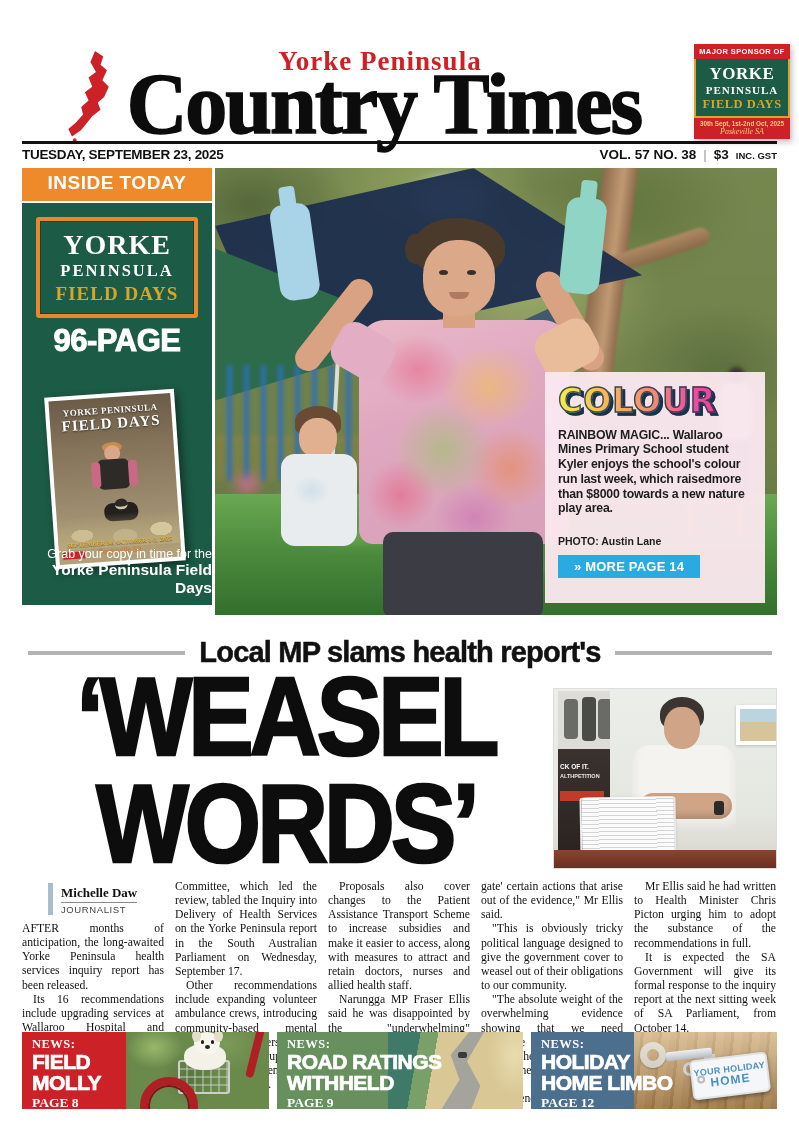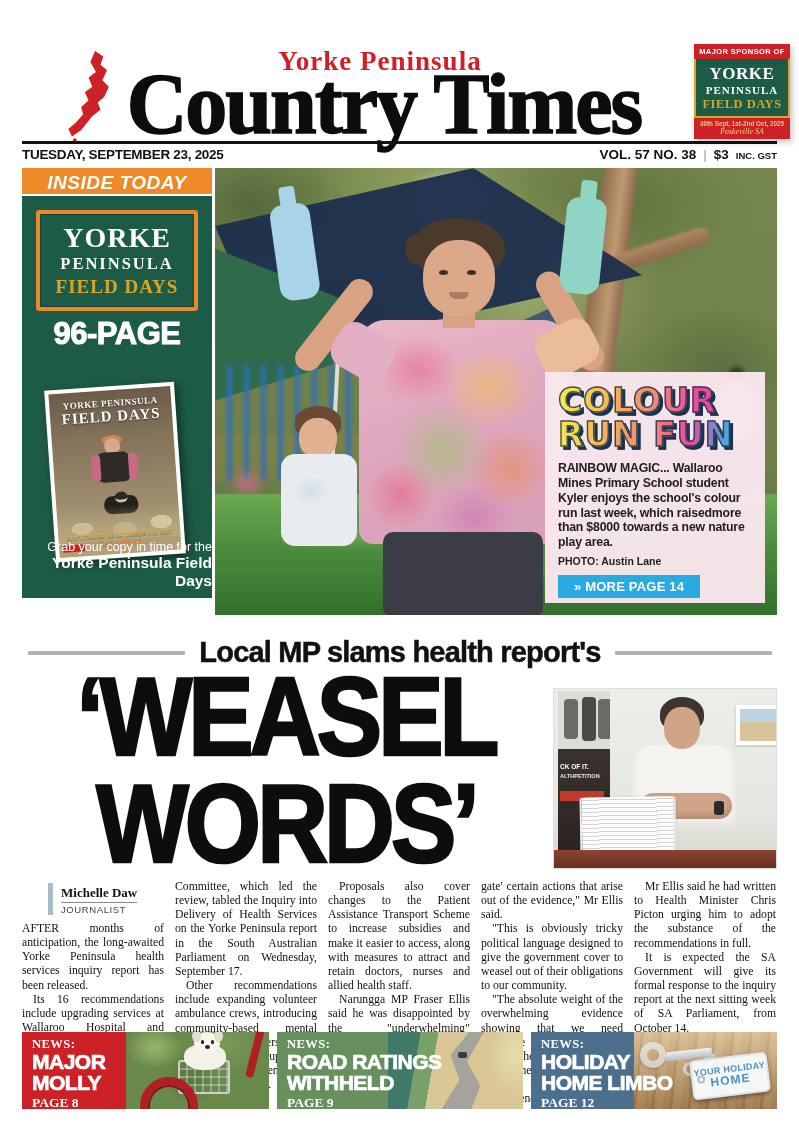--- a/index.html
+++ b/index.html
@@ -29,21 +29,21 @@
 
   
   .dateline { position:absolute; top:147px; left:22px; width:755px; display:flex; justify-content:space-between; align-items:baseline; }
   .date-left { font-size:13.5px; font-weight:bold; letter-spacing:-.3px; color:#111; }
   .date-right { display:flex; gap:7px; align-items:baseline; font-size:13.5px; font-weight:bold; color:#111; }
   .date-right .sep { color:#9a9a9a; font-weight:normal; }
   .date-right .note { font-size:9.5px; }
 
   
   .sidebar { position:absolute; top:168px; left:22px; width:190px; }
-  .inside-bar { background:#ef8a2a; color:#fff; text-align:center; font-size:19px; font-weight:bold; letter-spacing:.5px; padding:4px 0 0;font-style:italic; }
+  .inside-bar { background:#ef8a2a; color:#fff; text-align:center; font-size:19px; font-weight:bold; letter-spacing:.5px; padding:4px 0 7px; }
   .green-panel { background:#1c5b45; margin-top:2px; height:402px; position:relative; overflow:hidden; }
   .fd-frame { margin:14px 14px 0; border:4px solid #e8872b; border-radius:3px; padding:8px 4px 9px; text-align:center;
     box-shadow:inset 0 0 0 1px rgba(0,0,0,.25); }
   .fd-frame .f1 { font-family:"Liberation Serif", serif; font-weight:bold; color:#fff; font-size:28px; letter-spacing:1px; }
   .fd-frame .f2 { font-family:"Liberation Serif", serif; font-weight:bold; color:#fff; font-size:16.5px; letter-spacing:2px; }
   .fd-frame .f3 { font-family:"Liberation Serif", serif; font-weight:bold; color:#d9a527; font-size:19px; letter-spacing:1px; margin-top:2px; }
   .liftout { text-align:center; color:#fff; font-weight:bold; font-size:31px; line-height:.95; margin-top:8px;
     -webkit-text-stroke:1px #fff; letter-spacing:-.5px; }
   .cover { position:absolute; left:28px; top:190px; width:130px; height:172px; background:#fff; padding:4px;
     transform:rotate(-4deg); box-shadow:3px 4px 8px rgba(0,0,0,.45); }
@@ -152,21 +152,21 @@
 
   
   .overlay { position:absolute; right:12px; top:204px; width:220px; height:231px; background:rgba(250,231,238,.96);
     padding:12px 13px 10px; z-index:5; }
   .bubble { font-family:"DejaVu Sans", sans-serif; font-weight:bold; font-size:33px; line-height:1.02; letter-spacing:1px;
     -webkit-text-stroke:1.4px rgba(23,52,78,.85); filter:drop-shadow(3px 3px 0 #17344e);
     -webkit-background-clip:text; background-clip:text; color:transparent; width:fit-content; }
   .bubble1 { background-image:linear-gradient(90deg,#f7ec4f 0%,#f6b05a 35%,#ef8d74 60%,#ec4f9e 85%,#e84598 100%); }
   .bubble2 { background-image:linear-gradient(90deg,#f7ec4f 0%,#f6a85a 30%,#ef8d74 52%,#e84b9e 76%,#35b6e8 100%); }
   .ov-caption { margin-top:10px; font-size:12.3px; font-weight:bold; line-height:1.2; color:#1d1d1d; letter-spacing:-.2px; }
-  .ov-credit { margin-top:5px; font-size:10.5px; font-weight:bold; color:#1d1d1d; }
+  .ov-credit { margin-top:19px; font-size:10.5px; font-weight:bold; color:#1d1d1d; }
   .ov-btn { margin-top:8px; display:inline-block; background:#29abe2; color:#fff; font-weight:bold; font-size:13px;
     padding:4px 16px; letter-spacing:.2px; cursor:pointer; }
 
   
   .kicker-row { position:absolute; top:636px; left:28px; width:744px; display:flex; align-items:center; gap:14px; }
   .kicker-row .rule { flex:1; height:4px; background:#b3b3b3; }
   .kicker-text { font-size:29px; font-weight:bold; color:#111; letter-spacing:-.8px; -webkit-text-stroke:.5px #111; white-space:nowrap; }
 
   .headline { position:absolute; top:664px; left:16px; width:540px; text-align:center;
     font-weight:bold; font-size:101px; line-height:.96; letter-spacing:-4px; color:#0d0d0d;
@@ -372,21 +372,20 @@
       <div class="b-face">
           <div class="eye e1"></div>
           <div class="eye e2"></div>
           <div class="mouth"></div>
         </div>
       <div class="b-shorts"></div>
     </div>
 
     <div class="overlay">
       <div class="bubble bubble1">COLOUR</div>
-      <div class="bubble bubble2">RUN FUN</div>
       <div class="ov-caption">RAINBOW MAGIC... Wallaroo Mines Primary School student Kyler enjoys the school's colour run last week, which raisedmore than $8000 towards a new nature play area.</div>
       <div class="ov-credit">PHOTO: Austin Lane</div>
       <div class="ov-btn"><span>»</span> <span>MORE PAGE 14</span></div>
     </div>
   </div>
 
   <div class="kicker-row">
     <div class="rule"></div>
     <div class="kicker-text">Local MP slams health report's</div>
     <div class="rule"></div>
@@ -462,21 +461,21 @@
       <div class="dog-ear ear-a"></div>
         <div class="dog-ear ear-b"></div>
       <div class="dog-eye eye-a"></div>
         <div class="dog-eye eye-b"></div>
       <div class="dog-nose"></div>
       <div class="wheel"></div>
     </div>
     <div class="fade"></div>
     <div class="t-text">
       <div class="t-kicker">NEWS:</div>
-      <div class="t-title">MAJOR</div>
+      <div class="t-title">FIELD</div>
       <div class="t-title">MOLLY</div>
       <div class="t-page">PAGE 8</div>
     </div>
   </div>
 
   <div class="teaser t2">
     <div class="t-photo">
       <div class="road"></div>
       <div class="sand"></div>
       <div class="car"></div>

